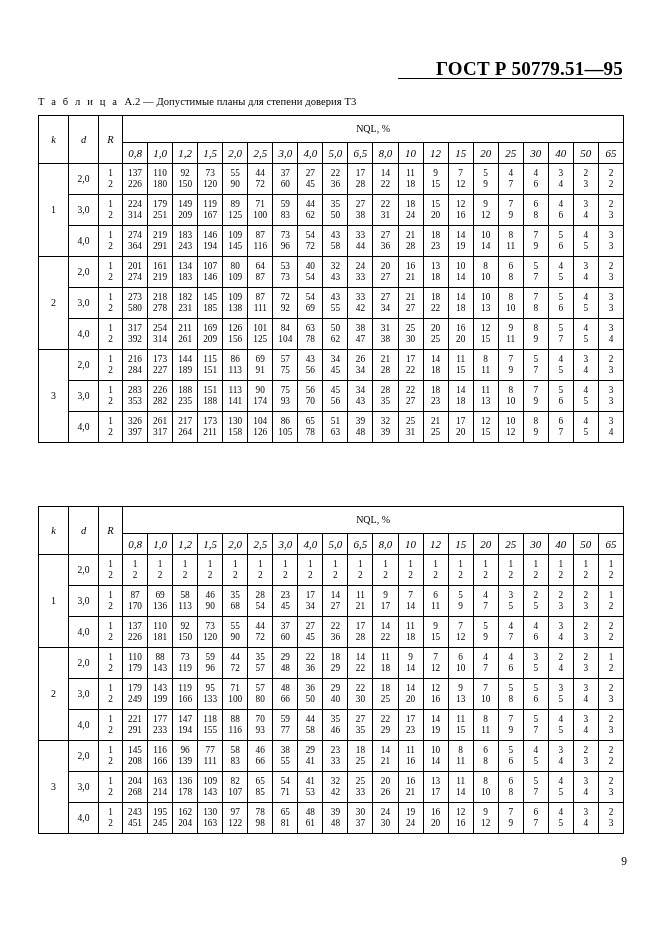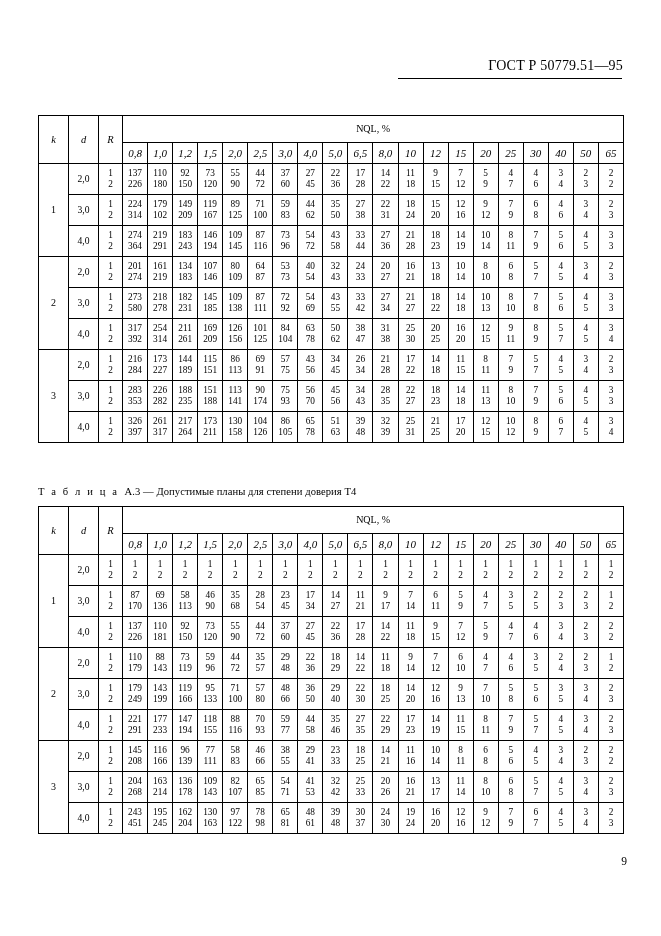--- a/index.html
+++ b/index.html
@@ -20,22 +20,22 @@
     left: 0; top: 0;
     width: 661px;
     height: 936px;
   }
   
   .doc-header {
     position: absolute;
     right: 38px;
     top: 58px;
     font-family: "Liberation Serif", "DejaVu Serif", serif;
-    font-weight: normal;
-    font-size: 14px;
+    font-weight: bold;
+    font-size: 19px;
     letter-spacing: 0.2px;
     white-space: nowrap;
   }
   .header-rule {
     position: absolute;
     left: 398px;
     top: 78px;
     width: 224px;
     height: 1.4px;
     background: #000;
@@ -116,20 +116,23 @@
   }
 </style>
 </head>
 <body>
 
 <div class="page">
 
   <div class="doc-header">ГОСТ Р 50779.51—95</div>
   <div class="header-rule"></div>
 
+  <div class="table-caption" id="cap-0" style="left:38px; top:96px;">
+    <span class="cap-word">Т а б л и ц а</span><span>&nbsp;&nbsp;</span><span class="cap-rest">А.2</span><span>&nbsp;</span><span class="cap-rest">— Допустимые планы для степени доверия Т3</span>
+  </div>
 
   <table class="plan" id="table-0" style="left:38px; top:115px; width:585px;">
       <colgroup>
         <col style="width: 30px;">
         <col style="width: 30px;">
         <col style="width: 24px;">
         <col style="width: 25.05px;">
         <col style="width: 25.05px;">
         <col style="width: 25.05px;">
         <col style="width: 25.05px;">
@@ -272,21 +275,21 @@
           <td class="r-cell hdr-left-thick">
             <span>1</span>
             <span>2</span>
           </td>
           <td class="v-cell">
             <span>224</span>
             <span>314</span>
           </td>
           <td class="v-cell">
             <span>179</span>
-            <span>102</span>
+            <span>251</span>
           </td>
           <td class="v-cell">
             <span>149</span>
             <span>209</span>
           </td>
           <td class="v-cell">
             <span>119</span>
             <span>167</span>
           </td>
           <td class="v-cell">
@@ -961,23 +964,20 @@
             <span>5</span>
           </td>
           <td class="v-cell">
             <span>3</span>
             <span>4</span>
           </td>
         </tr>
       </tbody>
     </table>
 
-  <div class="table-caption" id="cap-1" style="left:38px; top:486px;">
-    <span class="cap-word">Т а б л и ц а</span><span>&nbsp;&nbsp;</span><span class="cap-rest">А.3</span><span>&nbsp;</span><span class="cap-rest">— Допустимые планы для степени доверия Т4</span>
-  </div>
 
   <table class="plan" id="table-1" style="left:38px; top:506px; width:585px;">
       <colgroup>
         <col style="width: 30px;">
         <col style="width: 30px;">
         <col style="width: 24px;">
         <col style="width: 25.05px;">
         <col style="width: 25.05px;">
         <col style="width: 25.05px;">
         <col style="width: 25.05px;">

